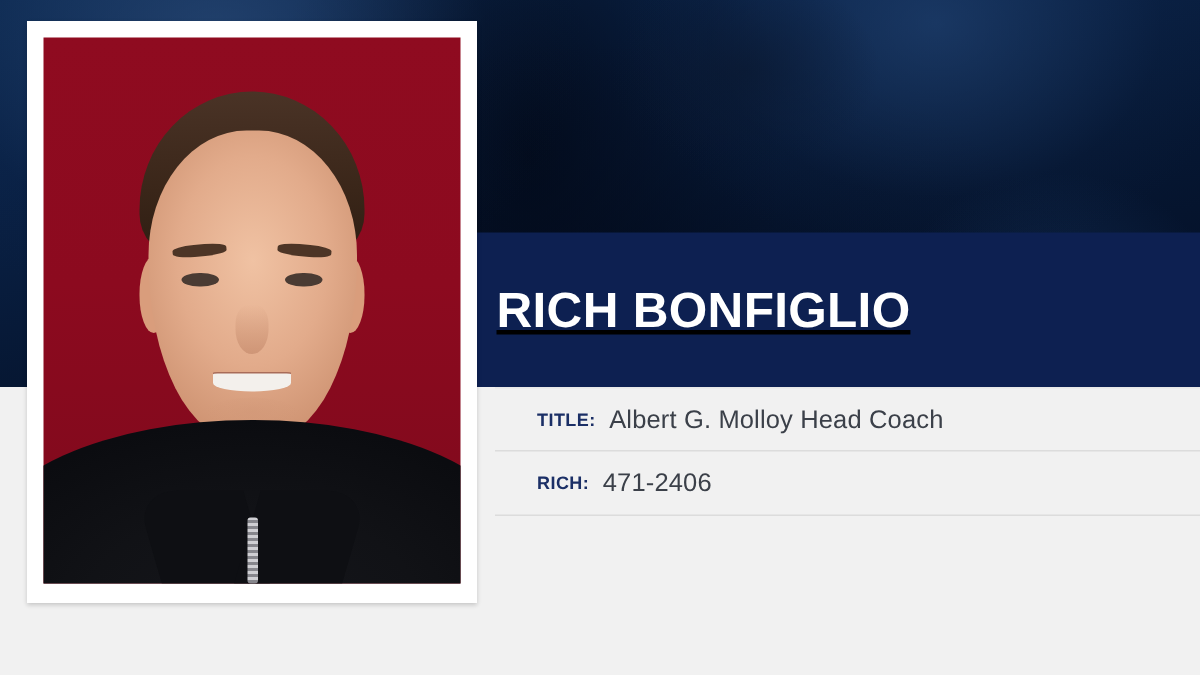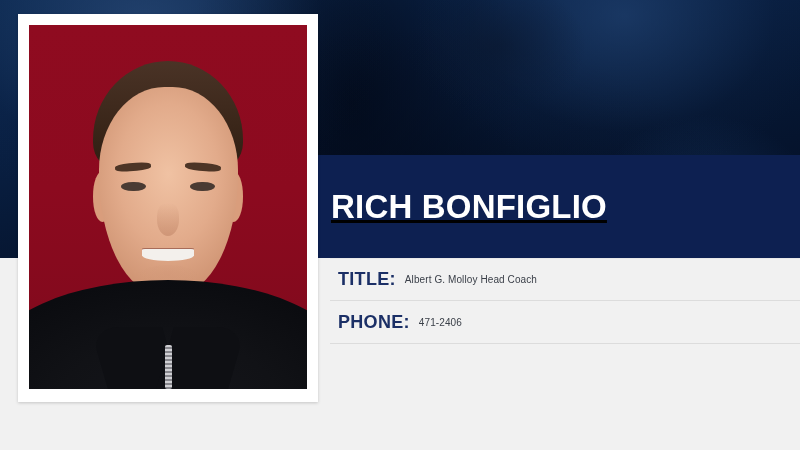--- a/index.html
+++ b/index.html
@@ -85,29 +85,30 @@
     align-items: center;
     border-bottom: 1px solid #dcdcdc;
     box-sizing: border-box;
     padding-left: 8px;
   }
   .info-row:first-child {
     border-top: 1px solid #e8e8e8;
   }
   .info-label {
     color: #1b2f66;
-    font-size: 18px;
+    font-size: 12px;
     font-weight: 700;
     letter-spacing: 0.3px;
     margin-right: 9px;
     white-space: nowrap;
+    margin-left: 20px;
   }
   .info-value {
     color: #3b4049;
-    font-size: 10px;
+    font-size: 17px;
     font-weight: 400;
     letter-spacing: 0.1px;
     white-space: nowrap;
   }
 
   
   .photo-card {
     position: absolute;
     left: 18px;
     top: 14px;
@@ -270,21 +271,21 @@
   </div>
 
   <div class="info-panel">
 
     <div class="info-row">
       <span class="info-label">TITLE:</span>
       <span class="info-value">Albert G. Molloy Head Coach</span>
     </div>
 
     <div class="info-row">
-      <span class="info-label">PHONE:</span>
+      <span class="info-label">RICH:</span>
       <span class="info-value">471-2406</span>
     </div>
 
   </div>
 
   <div class="photo-card">
     <div class="photo">
       <div class="p-hair"></div>
       <div class="p-ear-l"></div>
       <div class="p-ear-r"></div>

